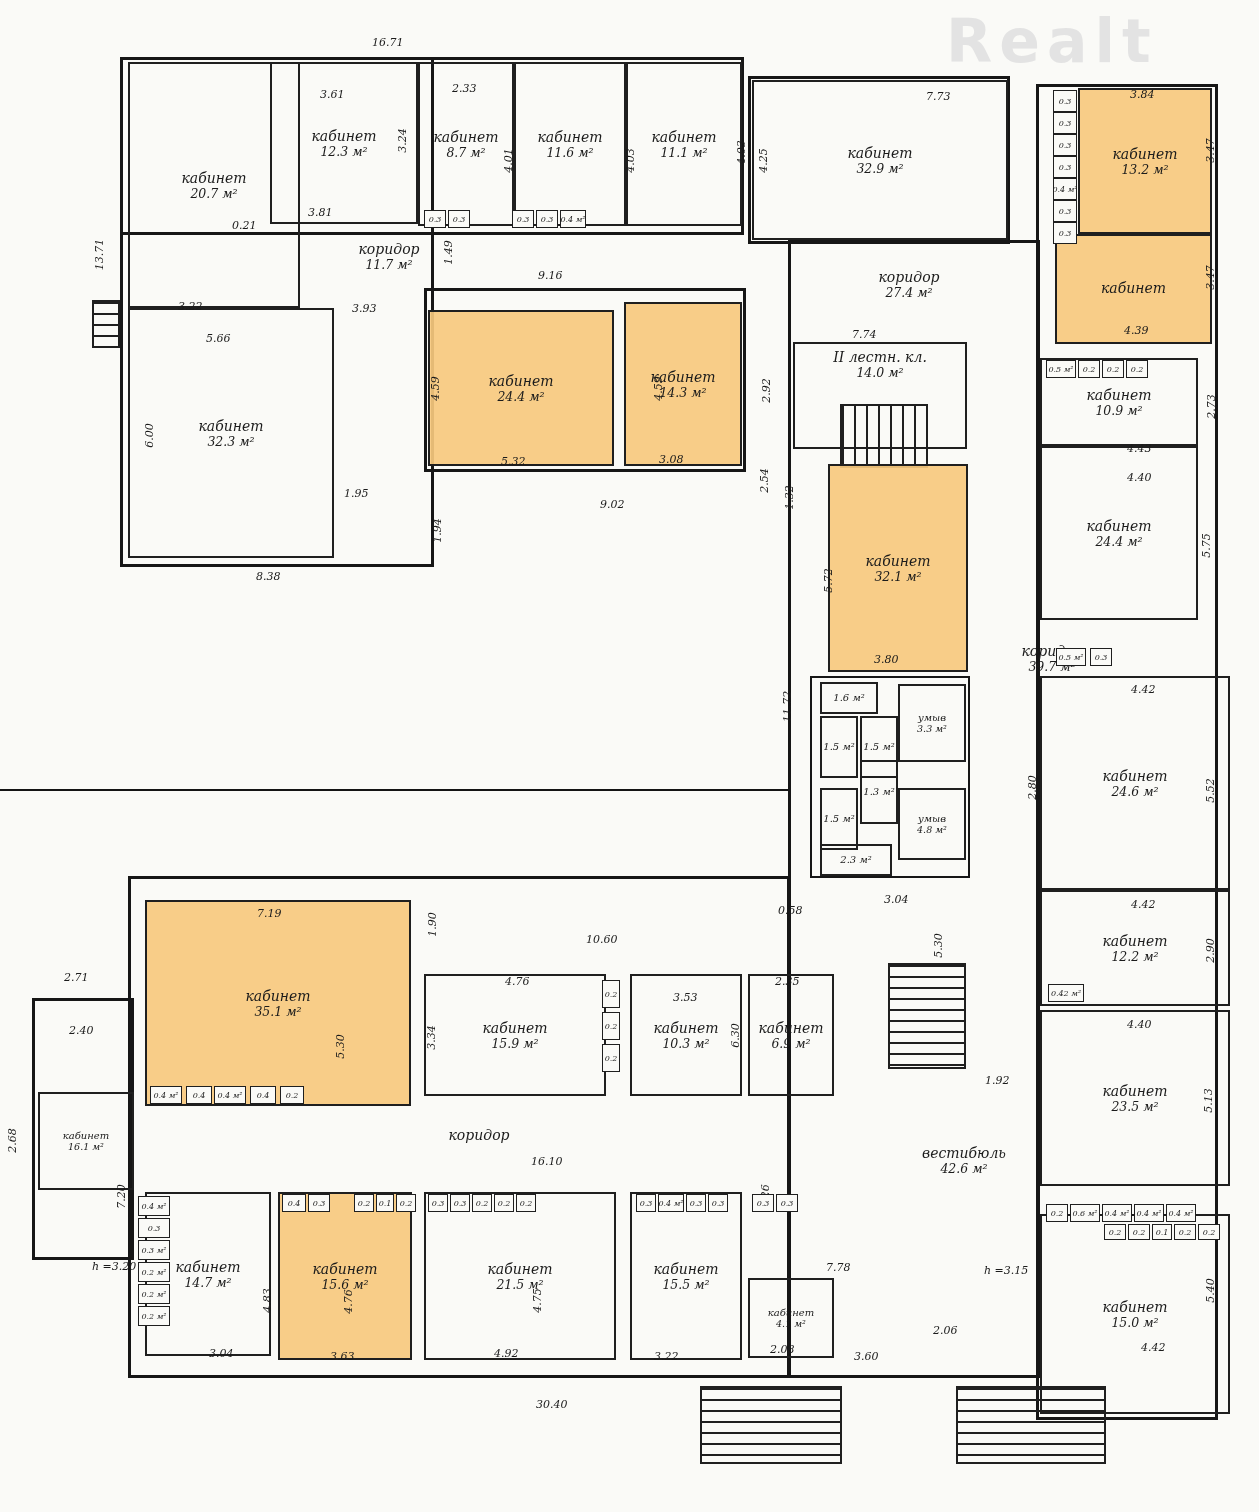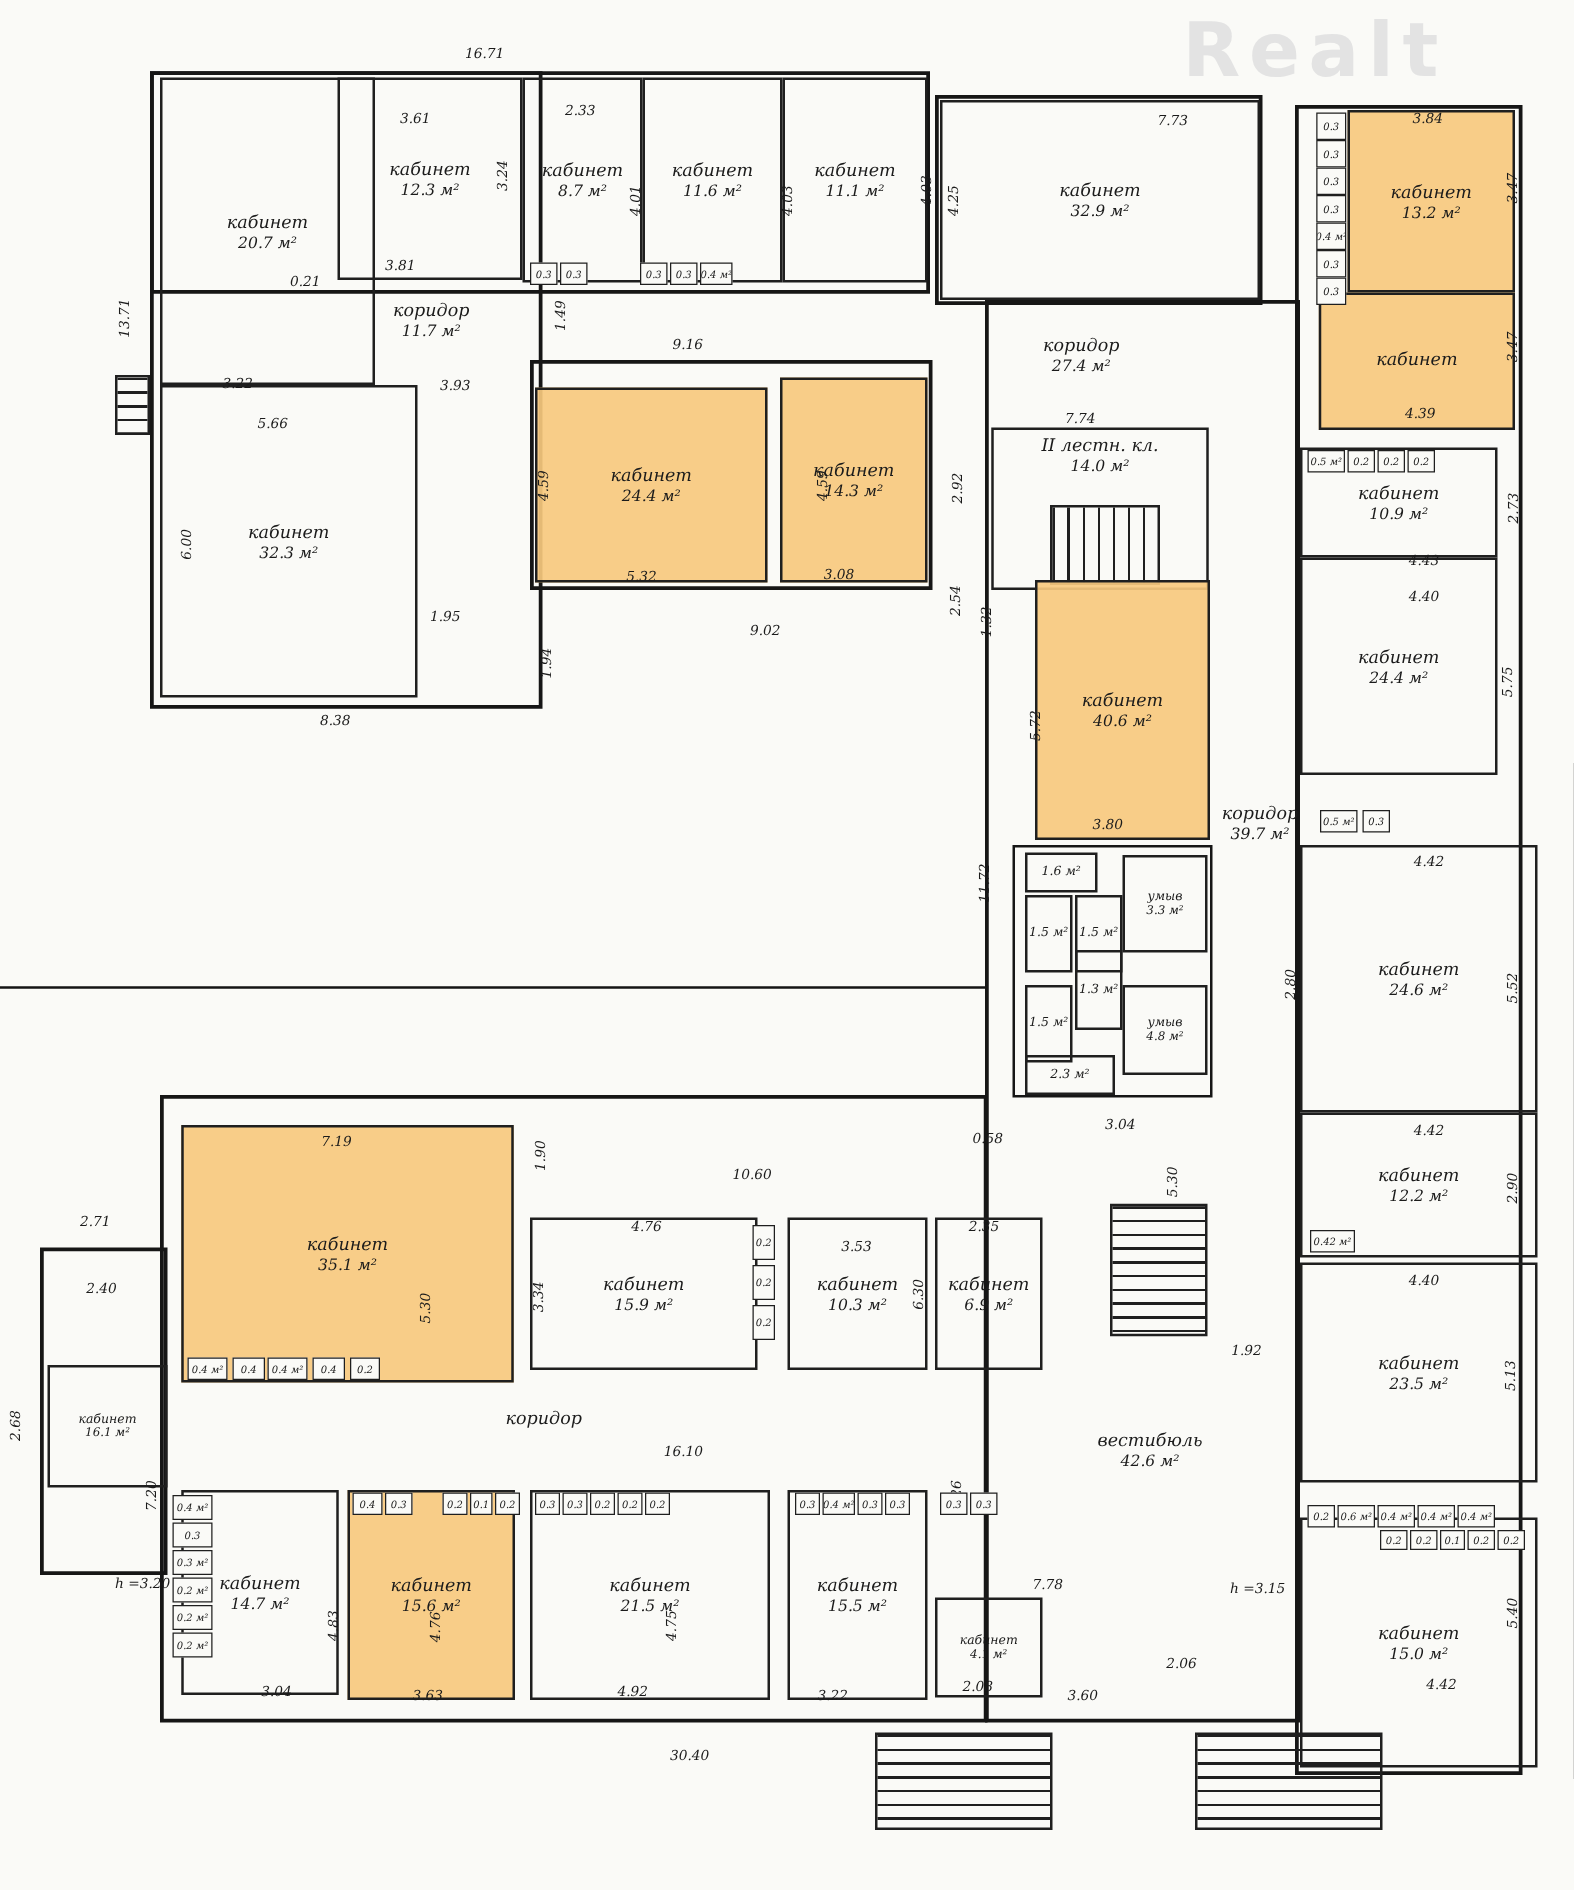--- a/index.html
+++ b/index.html
@@ -1,21 +1,21 @@
 <!DOCTYPE html>
 <html><head>
 <meta charset="utf-8">
 <style>
   html,body{margin:0;padding:0;background:#9a9a9a;}
   .stage{position:relative;width:1259px;height:1512px;background:#fafaf7;overflow:hidden;
          font-family:"DejaVu Serif",serif;color:#1b1b1b;}
   .room{position:absolute;box-sizing:border-box;border:2px solid #1f1f1f;background:transparent;
         display:flex;flex-direction:column;align-items:center;justify-content:center;gap:1px;text-align:center;}
   .room.hl{background:rgba(247,201,126,.92);}
-  .room.nob{border:none;}
+  .room.nob{border:none;margin-left:44px;}
   .room.top{justify-content:flex-start;padding-top:5px;}
   .rn{font-style:italic;font-weight:normal;font-size:14px;line-height:1.15;}
   .ra{font-style:italic;font-weight:normal;font-size:12.5px;line-height:1.1;}
   .room.sm .rn{font-size:10px;}
   .room.sm .ra{font-size:9.5px;}
   .dim{position:absolute;font-style:italic;font-size:11px;white-space:nowrap;}
   .dim.v{transform:rotate(-90deg);transform-origin:center;}
   .sd{position:absolute;box-sizing:border-box;border:1.5px solid #1f1f1f;background:#fafaf7;
       font-style:italic;font-size:8px;display:flex;align-items:center;justify-content:center;
       white-space:nowrap;overflow:hidden;}
@@ -98,35 +98,35 @@
       <b class="ra">24.4 м²</b>
     </div>
   <div class="room hl" style="left:624px;top:302px;width:118px;height:164px">
     <b class="rn">кабинет</b>
       <b class="ra">14.3 м²</b>
     </div>
   <div class="room nob" style="left:810px;top:258px;width:110px;height:52px">
     <b class="rn">коридор</b>
       <b class="ra">27.4 м²</b>
     </div>
-  <div class="room top" style="left:793px;top:342px;width:174px;height:130px">
+  <div class="room top" style="left:793px;top:342px;width:174px;height:107px">
     <b class="rn">II лестн. кл.</b>
       <b class="ra">14.0 м²</b>
     </div>
   <div class="room" style="left:1040px;top:358px;width:158px;height:88px">
     <b class="rn">кабинет</b>
       <b class="ra">10.9 м²</b>
     </div>
   <div class="room" style="left:1040px;top:446px;width:158px;height:174px">
     <b class="rn">кабинет</b>
       <b class="ra">24.4 м²</b>
     </div>
   <div class="room hl" style="left:828px;top:464px;width:140px;height:208px">
     <b class="rn">кабинет</b>
-      <b class="ra">40.6 м²</b>
+      <b class="ra">32.1 м²</b>
     </div>
   <div class="room nob" style="left:968px;top:634px;width:80px;height:48px">
     <b class="rn">коридор</b>
       <b class="ra">39.7 м²</b>
     </div>
 
   <div class="room sm" style="left:820px;top:682px;width:58px;height:32px">
     <b class="rn">1.6 м²</b>
     </div>
   <div class="room sm" style="left:898px;top:684px;width:68px;height:78px">

